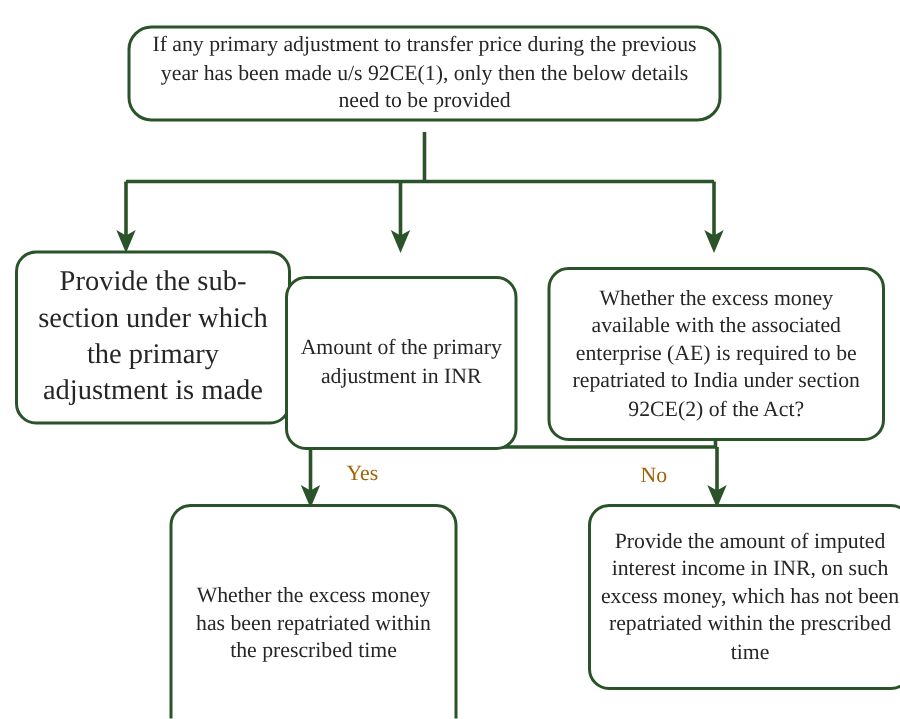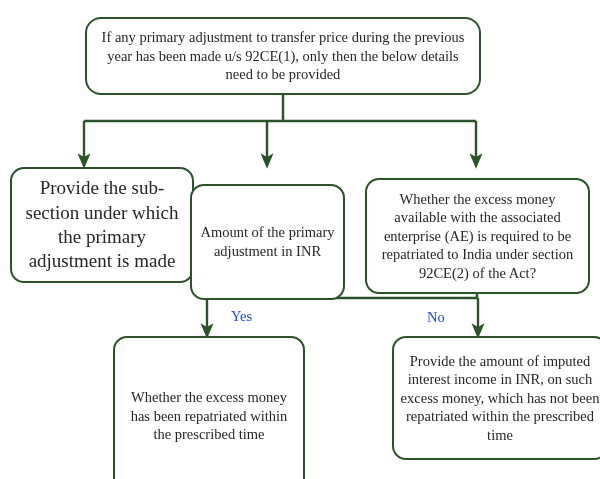--- a/index.html
+++ b/index.html
@@ -44,21 +44,21 @@
   }
   .node .node-text {
     display: block;
     width: 100%;
     white-space: pre-line;
   }
   #node-root {
     left: 85px;
     top: 17px;
     width: 396px;
-    height: 78px;
+    height: 64px;
     font-size: 14.5px;
     border-radius: 16px;
   }
   #node-subsection {
     left: 10px;
     top: 167px;
     width: 184px;
     height: 116px;
     font-size: 19px;
   }
@@ -87,21 +87,21 @@
   #node-no-outcome {
     left: 392px;
     top: 336px;
     width: 216px;
     height: 124px;
     font-size: 14.5px;
   }
   .edge-label {
     position: absolute;
     font-size: 14.5px;
-    color: #1d4ed8;
+    color: #a16207;
     white-space: nowrap;
   }
   #label-yes {
     left: 231px;
     top: 308px;
   }
   #label-no {
     left: 427px;
     top: 309px;
   }

